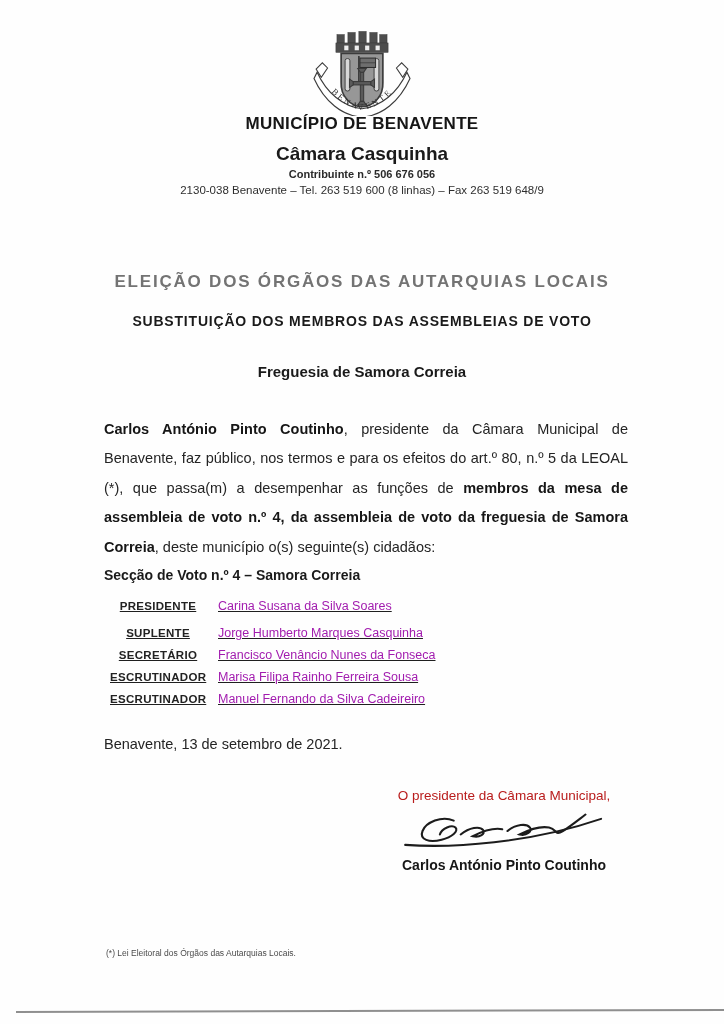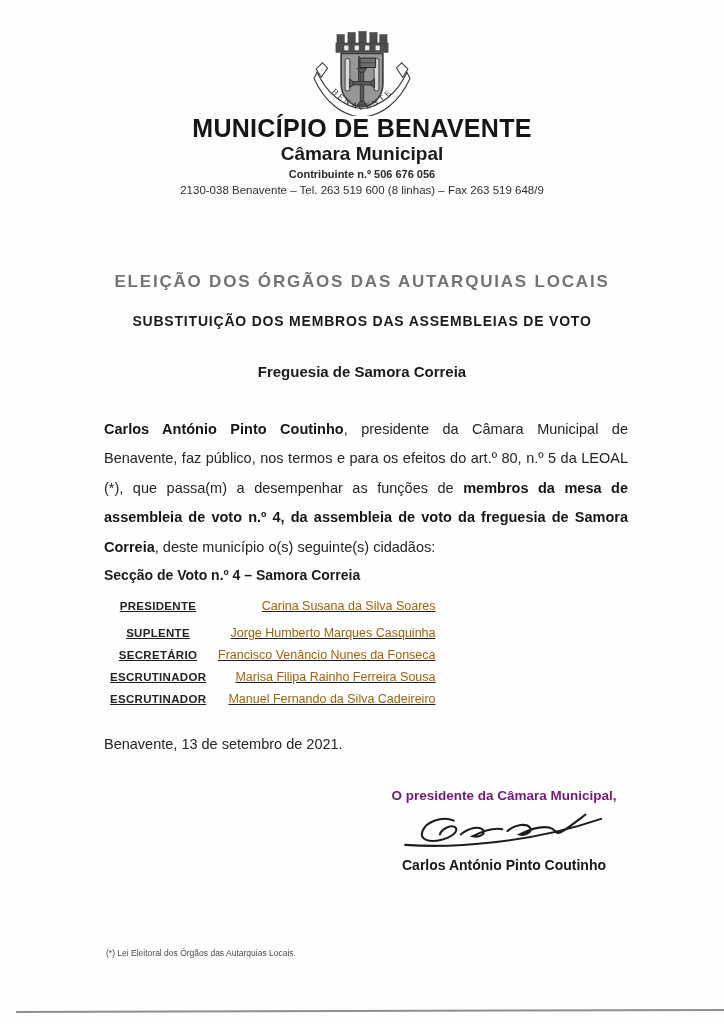--- a/index.html
+++ b/index.html
@@ -13,21 +13,21 @@
     margin:0 auto;
     background:#fefefe;
     color:#1f1f1f;
     overflow:hidden;
   }
   .centered{left:0;right:0;text-align:center;}
   .abs{position:absolute;}
 
   .crest{top:20px;width:110px;left:50%;transform:translateX(-50%);}
 
-  .org-name{top:114px;font-size:25px;font-weight:bold;color:#161616;letter-spacing:.3px;}
+  .org-name{top:114px;font-size:17px;font-weight:bold;color:#161616;letter-spacing:.3px;}
   .org-dept{top:143px;font-size:19px;font-weight:bold;color:#1a1a1a;}
   .org-tax{top:168px;font-size:11px;font-weight:bold;color:#2a2a2a;}
   .org-addr{top:184px;font-size:11.5px;color:#2e2e2e;}
 
   .doc-title{top:207px;font-size:38px;font-weight:800;color:#0f0f0f;letter-spacing:.5px;}
   .subtitle1{top:272px;font-size:17px;font-weight:bold;letter-spacing:1.8px;color:#737373;}
   .subtitle2{top:313px;font-size:14px;font-weight:bold;letter-spacing:.8px;color:#1a1a1a;}
   .parish{top:363px;font-size:15px;font-weight:bold;color:#1a1a1a;}
 
   .body-par{
@@ -39,26 +39,26 @@
 
   .section-head{top:567px;left:104px;font-size:14px;font-weight:bold;color:#1a1a1a;}
 
   .members{top:598px;left:110px;}
   .member-row{
     display:grid;grid-template-columns:96px auto;column-gap:12px;
     align-items:baseline;margin-bottom:5px;line-height:17px;text-decoration:underline;
   }
   .member-row.first{margin-bottom:10px;}
   .member-role{font-size:11.5px;font-weight:bold;text-align:center;letter-spacing:.3px;color:#222;}
-  .member-name{font-size:12.5px;color:#a16207;text-align:right;}
+  .member-name{font-size:12.5px;color:#a21caf;}
 
   .date-line{top:728px;left:104px;font-size:14.5px;color:#242424;margin-top:8px;}
 
   .sig-block{top:788px;left:380px;width:248px;text-align:center;}
-  .sig-title{font-size:13.5px;font-weight:bold;color:#701a75;margin-bottom:2px;}
+  .sig-title{font-size:13.5px;font-weight:normal;color:#b91c1c;margin-bottom:2px;}
   .sig-scrawl{display:block;margin:0 auto;}
   .sig-name{font-size:14px;font-weight:bold;color:#161616;margin-top:0px;}
 
   .footnote{top:948px;left:106px;font-size:8.5px;color:#4a4a4a;}
 
   .scan-line{
     top:1010px;left:16px;width:708px;height:1.6px;
     background:#8f8f8f;transform:rotate(-0.18deg);
   }
 </style>
@@ -109,21 +109,21 @@
         <path d="M7,50 C16,70 32,83 50,85 C68,83 84,70 93,50 L96,56 C86,78 69,92 50,93 C31,92 14,78 4,56 Z" fill="#ffffff" stroke="#3c3c3c" stroke-width="1.1"></path>
         <path id="bannerPath" d="M10,54 C20,72 34,84 50,86 C66,84 80,72 90,54" fill="none"></path>
         <text font-size="8.2" fill="#2f2f2f" letter-spacing="2.4" font-family="Liberation Serif, serif">
           <textPath href="#bannerPath" startOffset="50%" text-anchor="middle">BENAVENTE</textPath>
         </text>
       </g>
     </svg>
   </div>
 
   <div class="abs centered org-name">MUNICÍPIO DE BENAVENTE</div>
-  <div class="abs centered org-dept">Câmara Municipal</div>
+  <div class="abs centered org-dept">Câmara Casquinha</div>
   <div class="abs centered org-tax">Contribuinte n.º 506 676 056</div>
   <div class="abs centered org-addr">2130-038 Benavente – Tel. 263 519 600 (8 linhas) – Fax 263 519 648/9</div>
 
   <div class="abs centered subtitle1">ELEIÇÃO DOS ÓRGÃOS DAS AUTARQUIAS LOCAIS</div>
   <div class="abs centered subtitle2">SUBSTITUIÇÃO DOS MEMBROS DAS ASSEMBLEIAS DE VOTO</div>
   <div class="abs centered parish">Freguesia de Samora Correia</div>
 
   <p class="abs body-par"><b>Carlos António Pinto Coutinho</b><span>, presidente da Câmara Municipal de Benavente, faz público, nos termos e para os efeitos do art.º 80, n.º 5 da LEOAL (*), que passa(m) a desempenhar as funções de </span><b>membros da mesa de assembleia de voto n.º 4, da assembleia de voto da freguesia de Samora Correia</b><span>, deste município o(s) seguinte(s) cidadãos:</span></p>
 
   <div class="abs section-head">Secção de Voto n.º 4 – Samora Correia</div>

